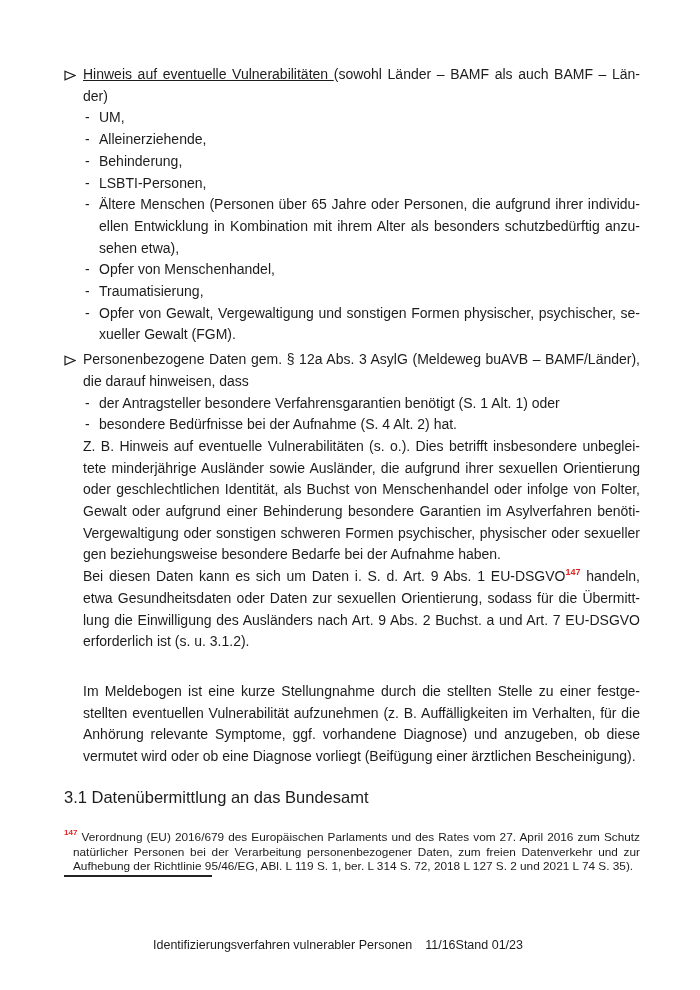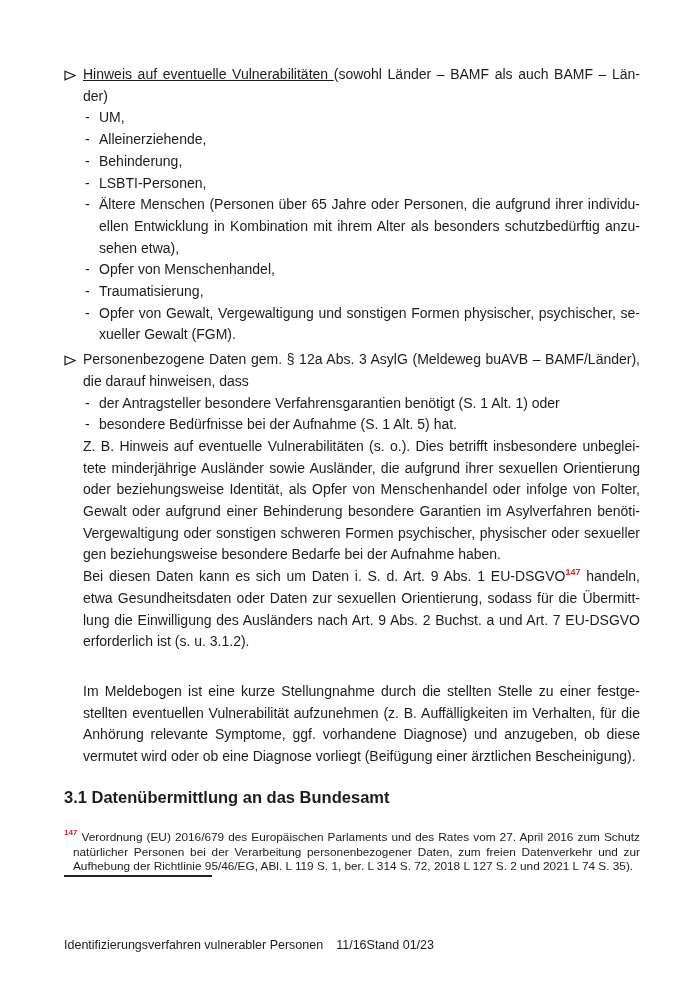--- a/index.html
+++ b/index.html
@@ -20,33 +20,33 @@
   .hangpara{margin-left:19px;}
   .para-meldebogen{margin-left:19px;margin-top:28px;}
   .ln{white-space:nowrap;}
   .jst{text-align:justify;text-align-last:justify;}
   .u{text-decoration:underline;}
   sup.supref{
     color:#e02320;font-weight:bold;font-size:9px;line-height:0;
     position:relative;top:-1px;vertical-align:super;
   }
   h2.sec{
-    margin:18px 0 0 0;font-size:16.5px;line-height:22px;font-weight:bold;color:#1c1c1c;
+    margin:18px 0 0 0;font-size:16.5px;line-height:22px;font-weight:normal;color:#1c1c1c;
   }
   .fn-rule{position:absolute;left:64px;top:875px;width:148px;border-top:2px solid #222;}
   .footnote{
     position:absolute;left:64px;right:60px;top:830px;
     font-size:11.8px;line-height:14.6px;
   }
   .footnote .ln{padding-left:9px;}
   .footnote .ln:first-child{padding-left:0;}
   .footnote sup.supref{font-size:8px;top:-1px;}
   .footer{
     position:absolute;left:64px;right:60px;top:938px;
-    font-size:12.5px;line-height:15px;display:flex;justify-content:flex-start;
+    font-size:12.5px;line-height:15px;display:flex;justify-content:center;
   }
   .footer .pgnum{margin-left:13px;}
   .footer .stand{margin-right:28px;}
 </style>
 </head>
 <body>
 
 <div class="page">
   <div class="content">
 
@@ -131,29 +131,29 @@
     <div class="sublist">
       <div class="dashrow">
         <span class="dash">-</span>
         <div class="dtxt">
             <div class="ln">der Antragsteller besondere Verfahrensgarantien benötigt (S. 1 Alt. 1) oder</div>
           </div>
       </div>
       <div class="dashrow">
         <span class="dash">-</span>
         <div class="dtxt">
-            <div class="ln">besondere Bedürfnisse bei der Aufnahme (S. 1 Alt. 5) hat.</div>
+            <div class="ln">besondere Bedürfnisse bei der Aufnahme (S. 4 Alt. 2) hat.</div>
           </div>
       </div>
     </div>
 
     <div class="hangpara">
         <div class="ln jst">Z. B. Hinweis auf eventuelle Vulnerabilitäten (s. o.). Dies betrifft insbesondere unbeglei-</div>
         <div class="ln jst">tete minderjährige Ausländer sowie Ausländer, die aufgrund ihrer sexuellen Orientierung</div>
-        <div class="ln jst">oder beziehungsweise Identität, als Opfer von Menschenhandel oder infolge von Folter,</div>
+        <div class="ln jst">oder geschlechtlichen Identität, als Buchst von Menschenhandel oder infolge von Folter,</div>
         <div class="ln jst">Gewalt oder aufgrund einer Behinderung besondere Garantien im Asylverfahren benöti-</div>
         <div class="ln jst">Vergewaltigung oder sonstigen schweren Formen psychischer, physischer oder sexueller</div>
         <div class="ln">gen beziehungsweise besondere Bedarfe bei der Aufnahme haben.</div>
       </div>
     <div class="hangpara">
         <div class="ln jst"><span>Bei diesen Daten kann es sich um Daten i. S. d. Art. 9 Abs. 1 EU-DSGVO</span><sup class="supref">147</sup><span> handeln,</span></div>
         <div class="ln jst">etwa Gesundheitsdaten oder Daten zur sexuellen Orientierung, sodass für die Übermitt-</div>
         <div class="ln jst">lung die Einwilligung des Ausländers nach Art. 9 Abs. 2 Buchst. a und Art. 7 EU-DSGVO</div>
         <div class="ln">erforderlich ist (s. u. 3.1.2).</div>
       </div>

